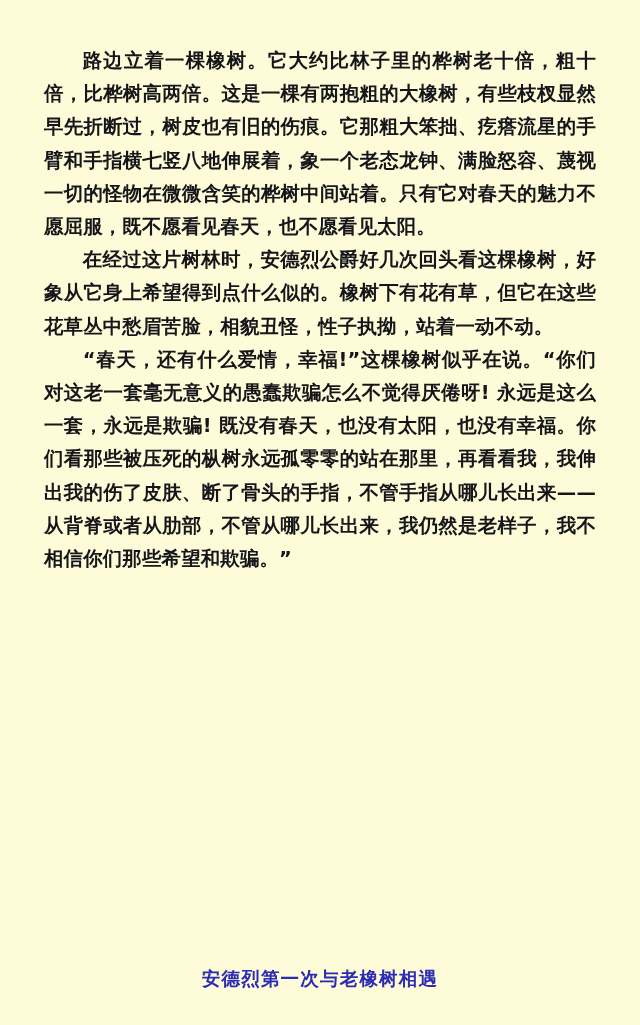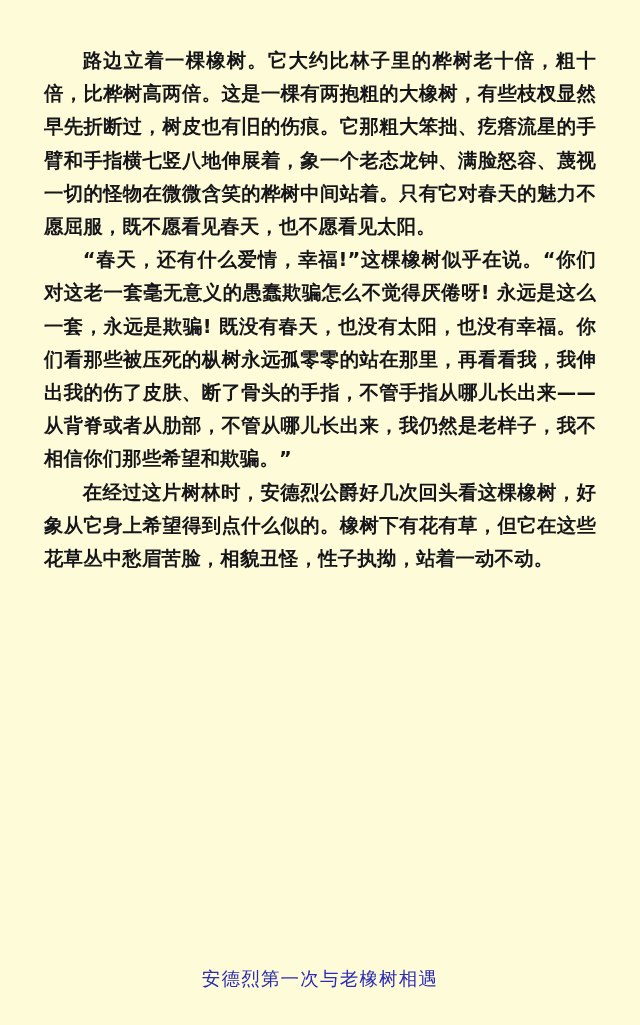--- a/index.html
+++ b/index.html
@@ -36,27 +36,27 @@
     text-align: justify;
   }
   .caption {
     position: absolute;
     left: 0;
     right: 0;
     bottom: 34px;
     text-align: center;
     color: #2b2bb5;
     font-size: 18.5px;
-    font-weight: 400;
+    font-weight: 700;
     letter-spacing: 1.2px;
   }
 </style>
 </head>
 <body>
 
 <div class="page">
   <div class="body-text">
     <p class="para">路边立着一棵橡树。它大约比林子里的桦树老十倍，粗十倍，比桦树高两倍。这是一棵有两抱粗的大橡树，有些枝杈显然早先折断过，树皮也有旧的伤痕。它那粗大笨拙、疙瘩流星的手臂和手指横七竖八地伸展着，象一个老态龙钟、满脸怒容、蔑视一切的怪物在微微含笑的桦树中间站着。只有它对春天的魅力不愿屈服，既不愿看见春天，也不愿看见太阳。</p>
+    <p class="para">在经过这片树林时，安德烈公爵好几次回头看这棵橡树，好象从它身上希望得到点什么似的。橡树下有花有草，但它在这些花草丛中愁眉苦脸，相貌丑怪，性子执拗，站着一动不动。</p>
     <p class="para">“春天，还有什么爱情，幸福!”这棵橡树似乎在说。“你们对这老一套毫无意义的愚蠢欺骗怎么不觉得厌倦呀! 永远是这么一套，永远是欺骗! 既没有春天，也没有太阳，也没有幸福。你们看那些被压死的枞树永远孤零零的站在那里，再看看我，我伸出我的伤了皮肤、断了骨头的手指，不管手指从哪儿长出来——从背脊或者从肋部，不管从哪儿长出来，我仍然是老样子，我不相信你们那些希望和欺骗。”</p>
-    <p class="para">在经过这片树林时，安德烈公爵好几次回头看这棵橡树，好象从它身上希望得到点什么似的。橡树下有花有草，但它在这些花草丛中愁眉苦脸，相貌丑怪，性子执拗，站着一动不动。</p>
   </div>
   <div class="caption">安德烈第一次与老橡树相遇</div>
 </div>
 
 </body></html>

